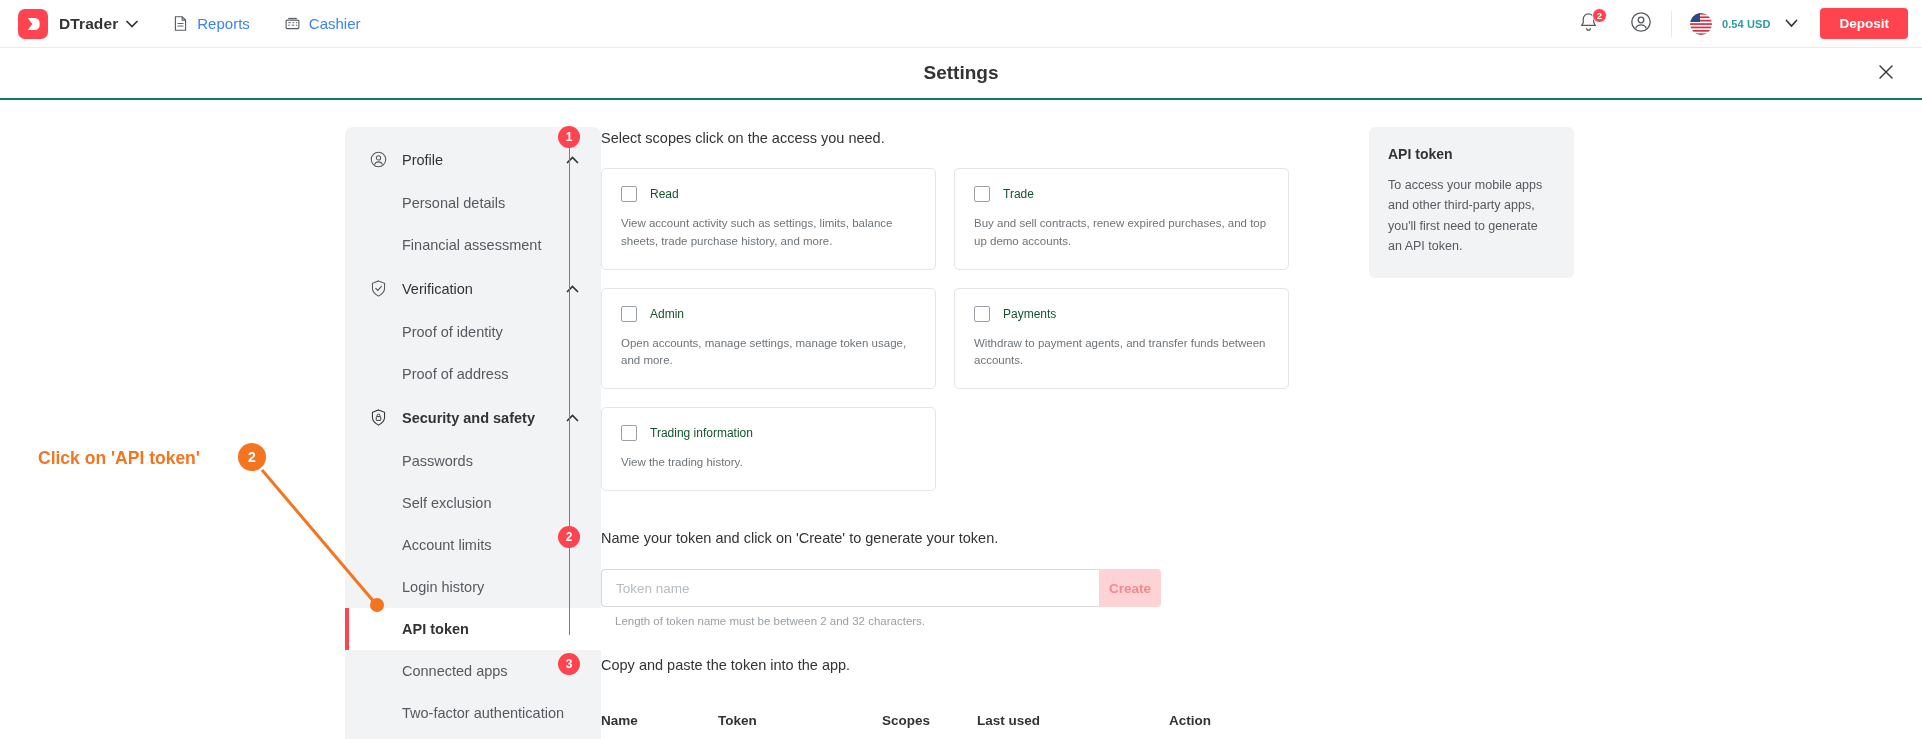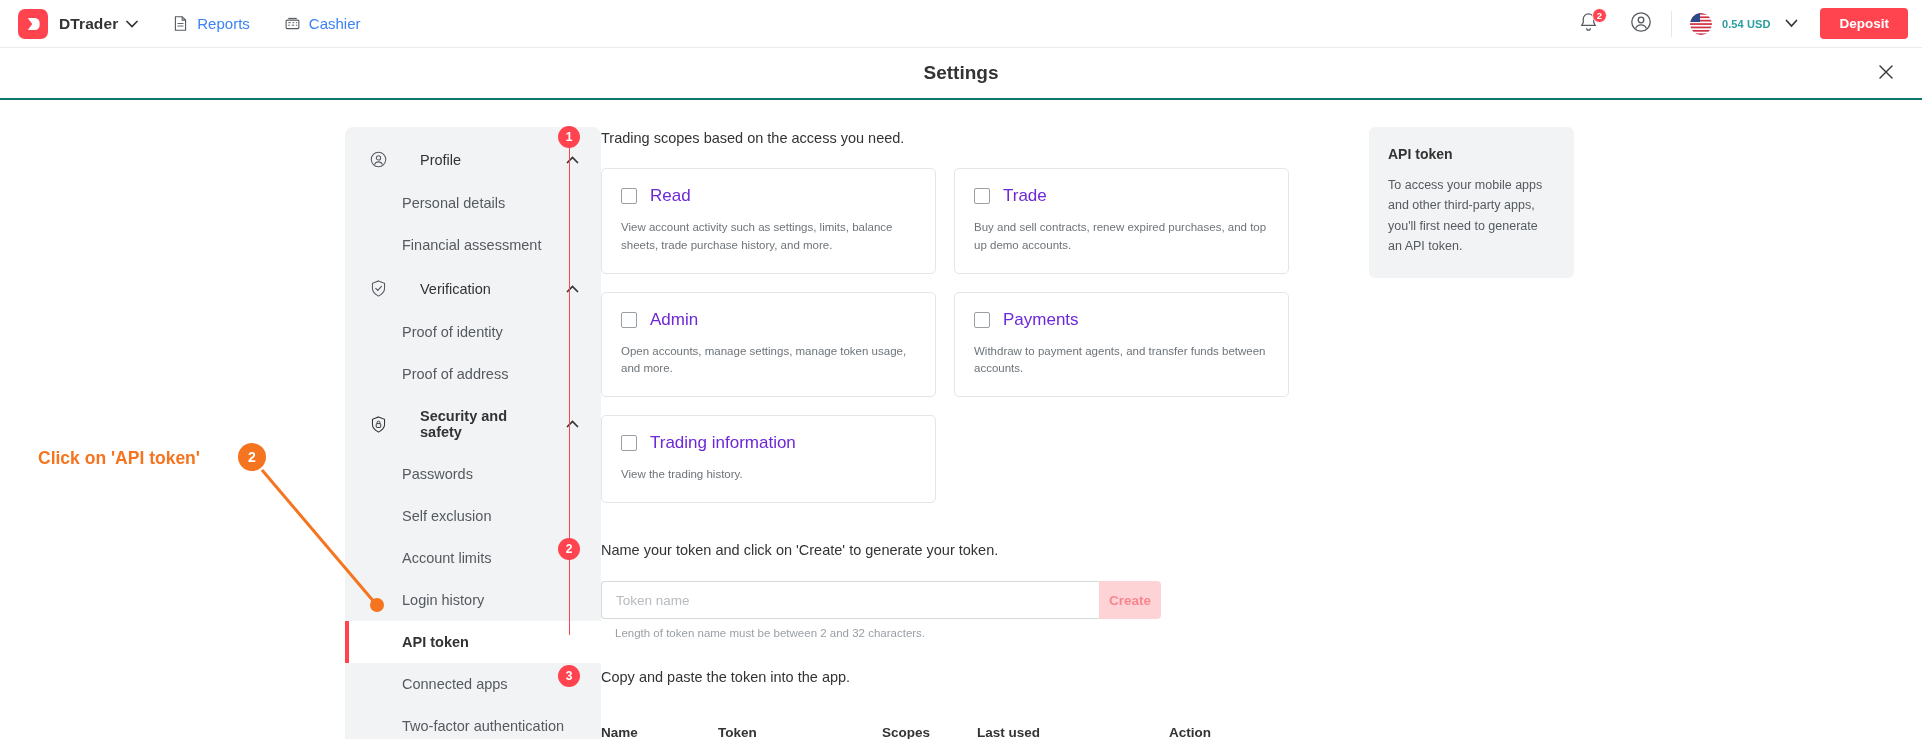--- a/index.html
+++ b/index.html
@@ -82,21 +82,20 @@
     position: absolute; left: 345px; top: 127px;
     width: 256px; height: 612px;
     background: #f2f3f4;
     border-radius: 8px 8px 0 0;
     padding-top: 10px;
   }
   .side-group {
     display: flex; align-items: center;
     padding: 13px 22px 13px 24px;
     cursor: pointer;
-    gap: 18px;
   }
   .side-group .gi { width: 19px; height: 19px; flex: none; margin-right: 14px; }
   .side-group .gl { font-size: 14.5px; color: #333; flex: 1; }
   .side-group.active-group .gl { font-weight: bold; }
   .side-group .gc { color: #333; font-size: 12px; }
   .side-item {
     padding: 13px 22px 13px 57px;
     font-size: 14.5px; color: #555a60;
     cursor: pointer; position: relative;
   }
@@ -144,21 +143,21 @@
   .scope-card {
     width: 335px; border: 1px solid #e3e5e7; border-radius: 5px;
     padding: 17px 19px 18px 19px;
     background: #fff;
   }
   .scope-head { display: flex; align-items: center; gap: 13px; }
   .cbox {
     width: 16px; height: 16px; border: 1.5px solid #999fa5;
     border-radius: 2px; flex: none; background: #fff;
   }
-  .scope-title { font-size: 17px; color: #6d28d9; }
+  .scope-title { font-size: 12px; color: #14532d; }
   .scope-desc {
     margin-top: 13px; font-size: 11.5px; color: #6e7479; line-height: 1.55;
   }
 
   .step2 { margin-top: 36px; }
   .token-row { margin-top: 20px; display: flex; width: 560px; }
   .token-input {
     flex: 1; height: 38px;
     border: 1px solid #d6dadb; border-right: none;
     border-radius: 4px 0 0 4px;
@@ -360,21 +359,21 @@
 </svg>
 <div class="annot-text">Click on 'API token'</div>
 <div class="annot-badge">2</div>
 
 <div class="main">
 
   <div class="conn-line" style="top:18px; height:490px;"></div>
 
   <div class="step-row">
     <span class="step-badge" style="top:-1px;">1</span>
-    <span class="step-text">Trading scopes based on the access you need.</span>
+    <span class="step-text">Select scopes click on the access you need.</span>
   </div>
 
   <div class="scopes">
     <div class="scope-card">
       <div class="scope-head">
         <span class="cbox"></span>
         <span class="scope-title">Read</span>
       </div>
       <div class="scope-desc">View account activity such as settings, limits, balance sheets, trade purchase history, and more.</div>
     </div>

